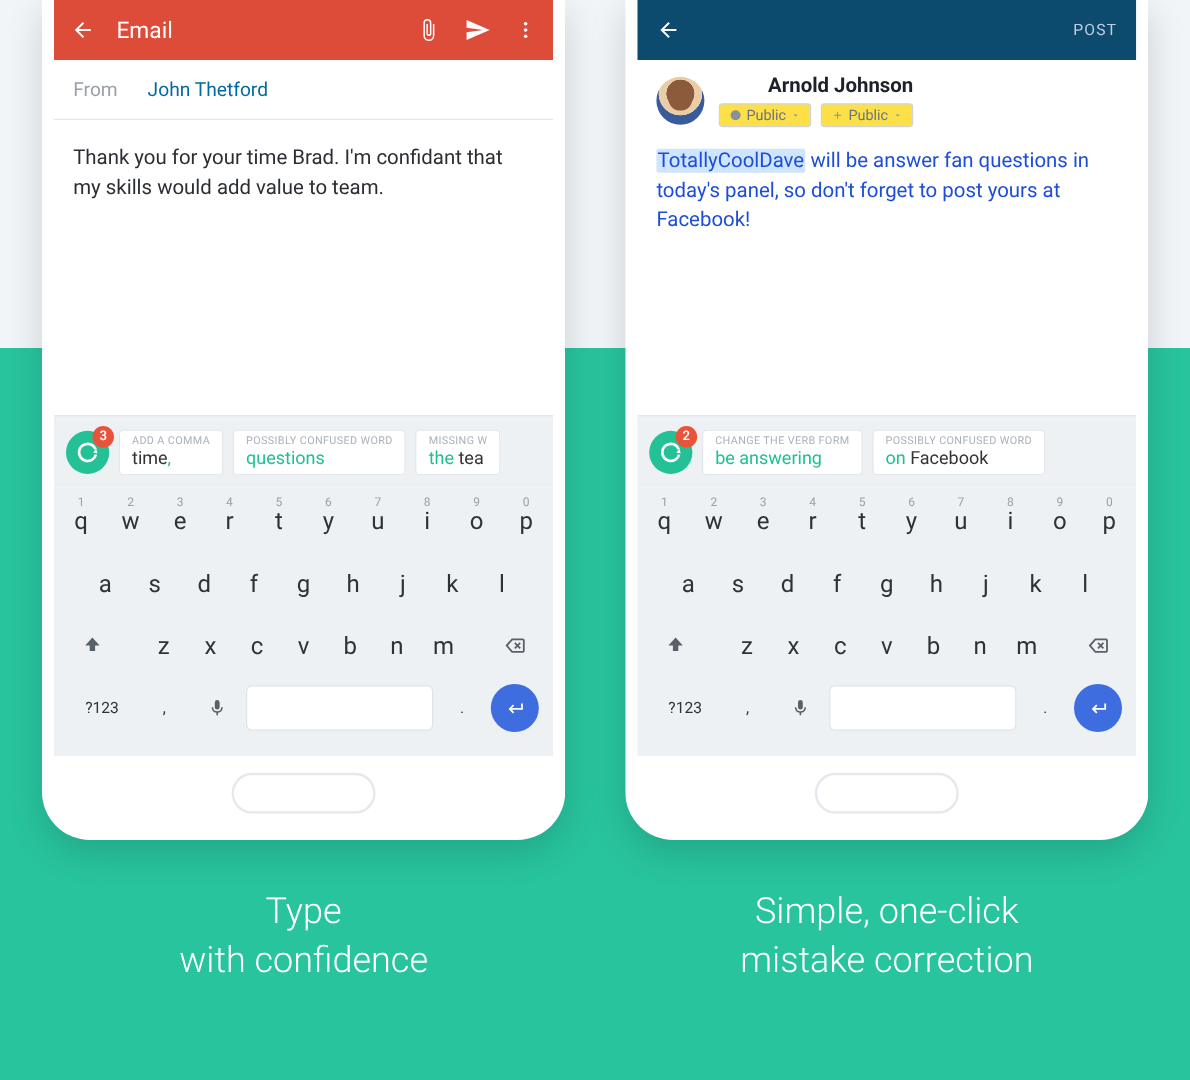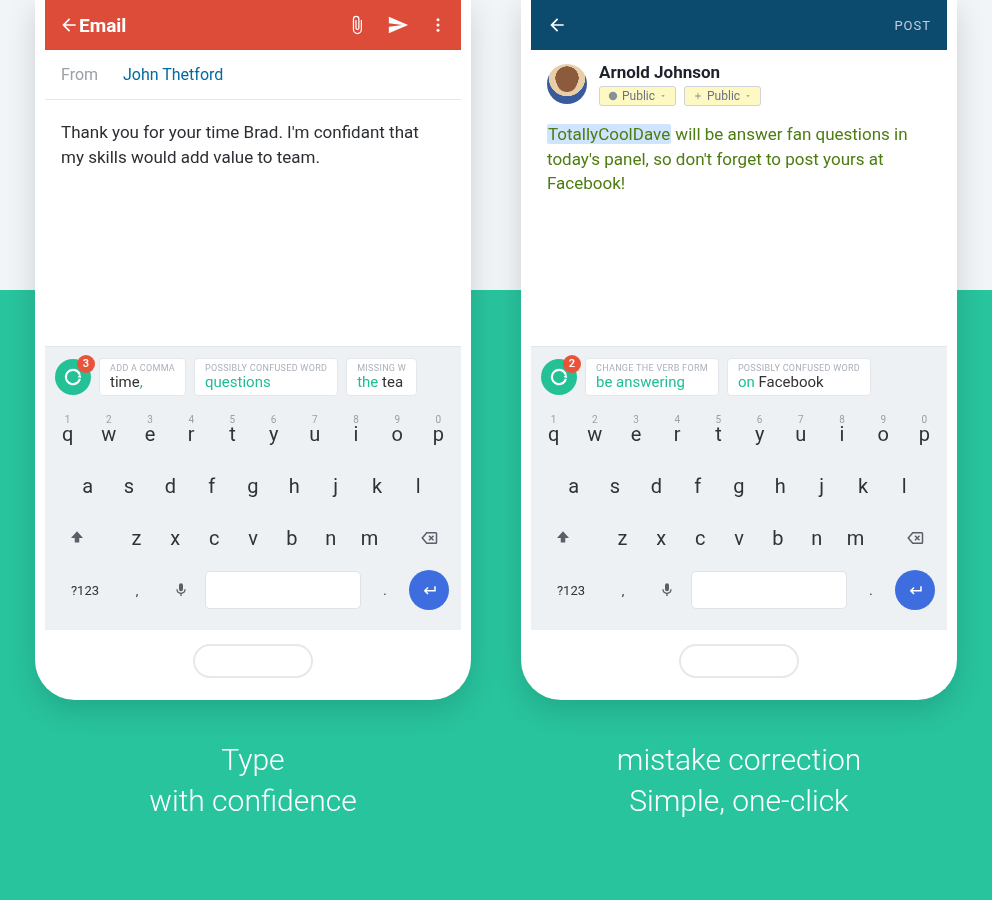--- a/index.html
+++ b/index.html
@@ -14,41 +14,41 @@
     border-radius: 0 0 40px 40px;
     box-shadow: 0 10px 30px rgba(0,0,0,0.15);
     position: relative; overflow: hidden;
   }
   .screen { position: absolute; left: 0; right: 0; top: 0; bottom: 60px; background: #fff; overflow: hidden; }
   .home-btn { position: absolute; bottom: 12px; left: 50%; transform: translateX(-50%); width: 120px; height: 34px; border: 2px solid #e5e8ec; border-radius: 18px; }
 
   
   .gm-header { height: 50px; background: #dd4b39; color: #fff; display: flex; align-items: center; padding: 0 14px; }
   .icon { display: inline-flex; align-items: center; justify-content: center; }
-  .gm-title { font-size: 19px; font-weight: 700; flex: 1; }
+  .gm-title { margin-left: 18px; font-size: 19px; font-weight: 400; flex: 1; }
   .gm-act { margin-left: 20px; }
 
   .gm-from { height: 50px; display: flex; align-items: center; padding: 0 16px; border-bottom: 1px solid #e6e6e6; color: #9aa0a6; font-size: 16px; }
   .gm-from .lbl { width: 62px; }
   .gm-from .val { color: #0369a1; }
 
   .gm-body { padding: 20px 16px; font-size: 17px; color: #2b2f33; line-height: 1.45; }
 
   
   .fb-header { height: 50px; background: #0c4a6e; color: #fff; display: flex; align-items: center; padding: 0 16px; }
   .fb-post { margin-left: auto; font-size: 13px; letter-spacing: 1px; color: #c4cde0; }
 
-  .fb-top { padding: 12px 16px 4px; display: flex; align-items: center; gap: 12px; }
+  .fb-top { padding: 12px 16px 4px; display: flex; align-items: center; gap: 12px; text-align: right; }
   .avatar { width: 40px; height: 40px; border-radius: 50%; background: radial-gradient(circle at 50% 35%, #8c5a3c 0 35%, #e8cda7 36% 55%, #395b9c 56% 100%); position: relative; overflow: hidden; }
   .av-face { position:absolute; left:10px; top:6px; width:20px; height:22px; background:#8c5a3c; border-radius:50% 50% 45% 45%; }
   .fb-name { font-weight: 700; font-size: 17px; color: #1d2129; }
   .fb-chips { margin-top: 4px; display: flex; gap: 8px; }
-  .chip { border: 1px solid #d0d4da; border-radius: 3px; padding: 2px 8px; font-size: 12px; color: #6a7383; display: flex; align-items: center; gap: 4px; background: #fef9c3; }
+  .chip { border: 1px solid #d0d4da; border-radius: 3px; padding: 2px 8px; font-size: 12px; color: #6a7383; display: flex; align-items: center; gap: 4px; background: #fde047; }
   .chip svg { fill: #8a9099; }
-  .fb-body { padding: 12px 16px; font-size: 17px; color: #4d7c0f; line-height: 1.45; }
+  .fb-body { padding: 12px 16px; font-size: 17px; color: #1d4ed8; line-height: 1.45; }
   .hl { background: #cfe5ff; border-radius: 2px; padding: 0 1px; }
 
   
   .suggest-strip { position: absolute; left: 0; right: 0; bottom: 224px; height: 60px; background: #eef1f4; display: flex; align-items: center; padding: 0 10px; gap: 8px; border-top: 1px solid #e2e6ea; }
   .gbadge { position: relative; width: 36px; height: 36px; border-radius: 50%; background: #24c196; display: flex; align-items: center; justify-content: center; flex-shrink: 0; }
   .gbadge svg { fill: #fff; }
   .gcount { position: absolute; top: -4px; right: -4px; background: #e8533a; color: #fff; font-size: 11px; width: 18px; height: 18px; border-radius: 50%; display: flex; align-items: center; justify-content: center; font-weight: 600; }
   .sugg { background: #fff; border: 1px solid #e3e6ea; border-radius: 4px; padding: 4px 10px; min-width: 0; flex-shrink: 0; }
   .sugg .slabel { font-size: 9px; letter-spacing: .3px; color: #aab1bb; text-transform: uppercase; white-space: nowrap; }
   .sugg .stext { font-size: 15px; color: #333; white-space: nowrap; }
@@ -333,17 +333,17 @@
                 <svg width="18" height="18" viewBox="0 0 24 24">
                   <path d="M19 7v5H8.8l2.6-2.6L10 8l-5 5 5 5 1.4-1.4L8.8 14H21V7z"></path>
                 </svg>
               </div>
             </div>
           </div>
       </div>
       <div class="home-btn"></div>
     </div>
     <div class="caption">
+      <div>Simple, one-click</div>
       <div>mistake correction</div>
-      <div>Simple, one-click</div>
     </div>
   </div>
 </div>
 
 </body></html>

